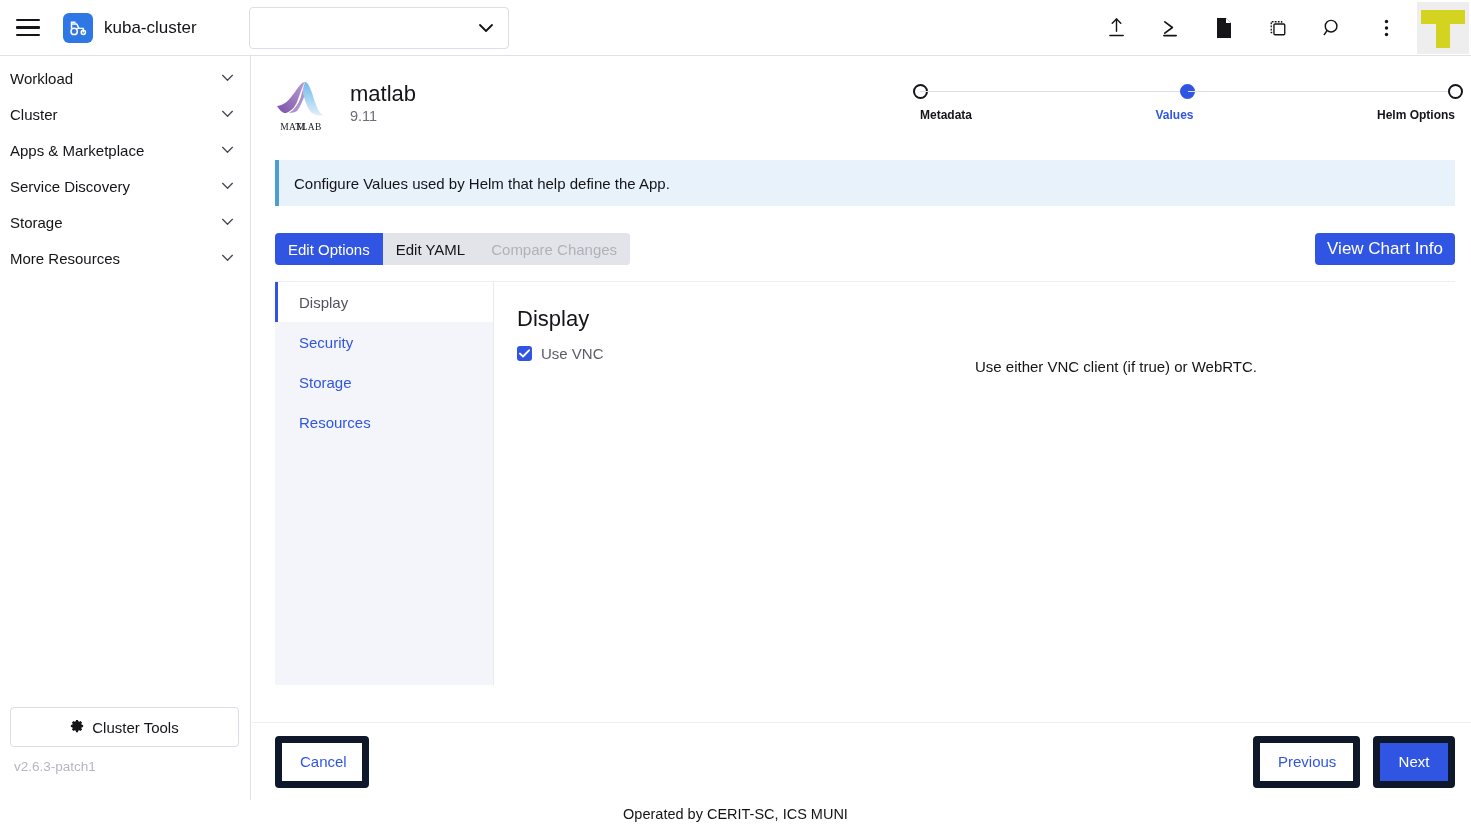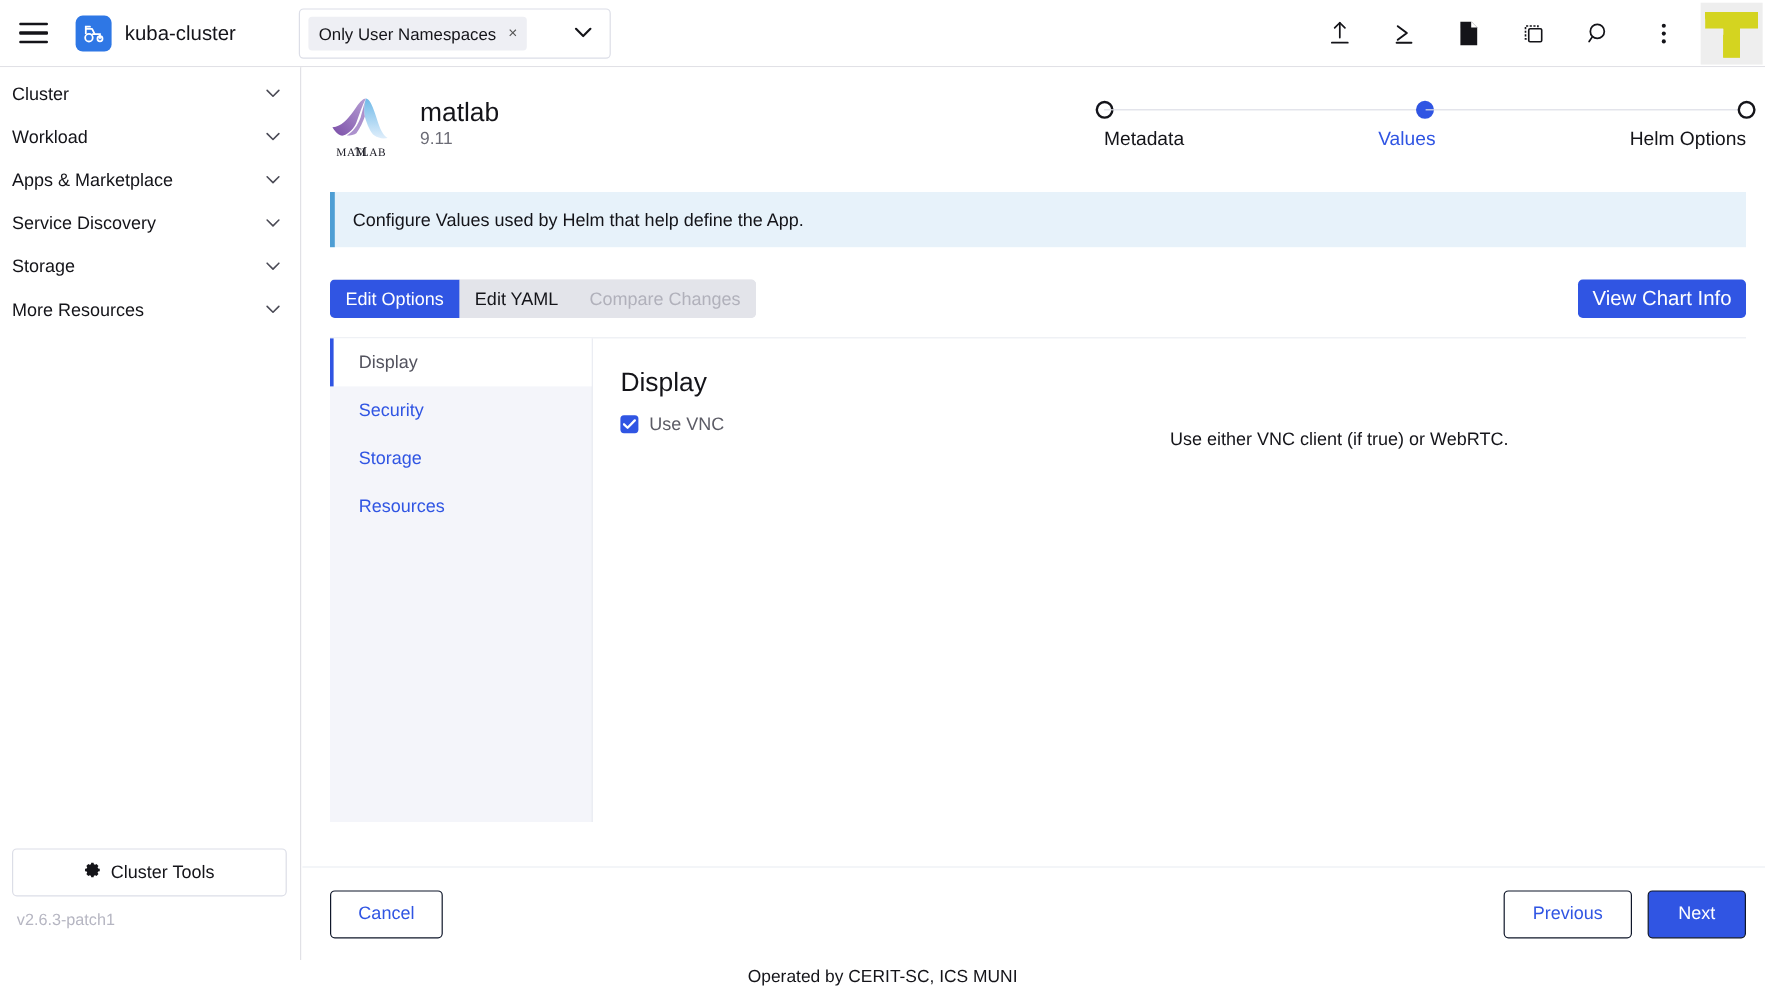--- a/index.html
+++ b/index.html
@@ -224,22 +224,23 @@
     border: 2px solid #141419;
     background: #fff;
     cursor: pointer;
   }
   .step-dot.active { background: #3055e3; border-color: #3055e3; }
   .step-line { flex: 1; height: 1px; background: #dcdee7; }
   .step-labels {
     display: flex;
     justify-content: space-between;
     margin-top: 9px;
-    font-size: 16px;
-    color: #141419;
+    font-size: 12px;
+    color: #141419;
+    font-weight: bold;
   }
   .step-labels .active { color: #3055e3; }
 
   #banner {
     margin-top: 18px;
     height: 46px;
     background: #e7f2fa;
     border-left: 4px solid #4e9ed4;
     display: flex;
     align-items: center;
@@ -364,27 +365,27 @@
     top: 722px;
     width: 1219px;
     height: 78px;
     background: #fff;
     border-top: 1px solid #eceef3;
     display: flex;
     align-items: center;
     padding: 0 16px 0 23px;
   }
   .btn {
-    height: 40px;
+    height: 52px;
     border-radius: 4px;
     font-size: 15px;
     font-family: inherit;
     cursor: pointer;
     padding: 0 18px;
-    border: 1px solid #0f172a;
+    border: 7px solid #0f172a;
     background: #fff;
     color: #3055e3;
   }
   .btn.primary { background: #3055e3; color: #fff; }
   #btn-previous { margin-left: auto; width: 107px; }
   #btn-next { margin-left: 13px; width: 82px; }
   #btn-cancel { width: 94px; }
 
   
   #page-footer {
@@ -417,24 +418,20 @@
       <circle cx="17.5" cy="17.5" r="2.4" fill="none"></circle>
       <path d="M4 13 L4 8 L10 8 L12.5 13" fill="none" stroke-linejoin="round"></path>
       <path d="M10.5 13 L17.5 13 L17.5 17" fill="none" stroke-linecap="round"></path>
       <path d="M4 8 L4 6 L8 6" fill="none" stroke-linecap="round"></path>
     </svg>
   </div>
 
   <div id="cluster-name">kuba-cluster</div>
 
   <div id="ns-filter">
-    <div class="ns-pill">
-      <span>Only User Namespaces</span>
-      <span class="ns-x">×</span>
-    </div>
     <span class="ns-caret">
       <svg width="16" height="10" viewBox="0 0 16 10" fill="none" stroke="#141419" stroke-width="1.8" stroke-linecap="round" stroke-linejoin="round">
           <path d="M2 2 L8 8 L14 2"></path>
         </svg>
     </span>
   </div>
 
   <div id="top-actions">
 
     <div class="top-icon">
@@ -495,30 +492,30 @@
         <rect x="4" y="22" width="15" height="5" fill="#eeeeee"></rect>
         <rect x="33" y="22" width="15" height="5" fill="#eeeeee"></rect>
       </svg>
     </div>
   </div>
 </div>
 
 <div id="sidebar">
 
   <div class="nav-group">
-    <span class="nav-label">Cluster</span>
+    <span class="nav-label">Workload</span>
     <span class="nav-caret">
       <svg width="13" height="8" viewBox="0 0 14 9" fill="none" stroke="#4a4a55" stroke-width="1.5" stroke-linecap="round" stroke-linejoin="round">
           <path d="M1.5 1.5 L7 7 L12.5 1.5"></path>
         </svg>
     </span>
   </div>
 
   <div class="nav-group">
-    <span class="nav-label">Workload</span>
+    <span class="nav-label">Cluster</span>
     <span class="nav-caret">
       <svg width="13" height="8" viewBox="0 0 14 9" fill="none" stroke="#4a4a55" stroke-width="1.5" stroke-linecap="round" stroke-linejoin="round">
           <path d="M1.5 1.5 L7 7 L12.5 1.5"></path>
         </svg>
     </span>
   </div>
 
   <div class="nav-group">
     <span class="nav-label">Apps &amp; Marketplace</span>
     <span class="nav-caret">

